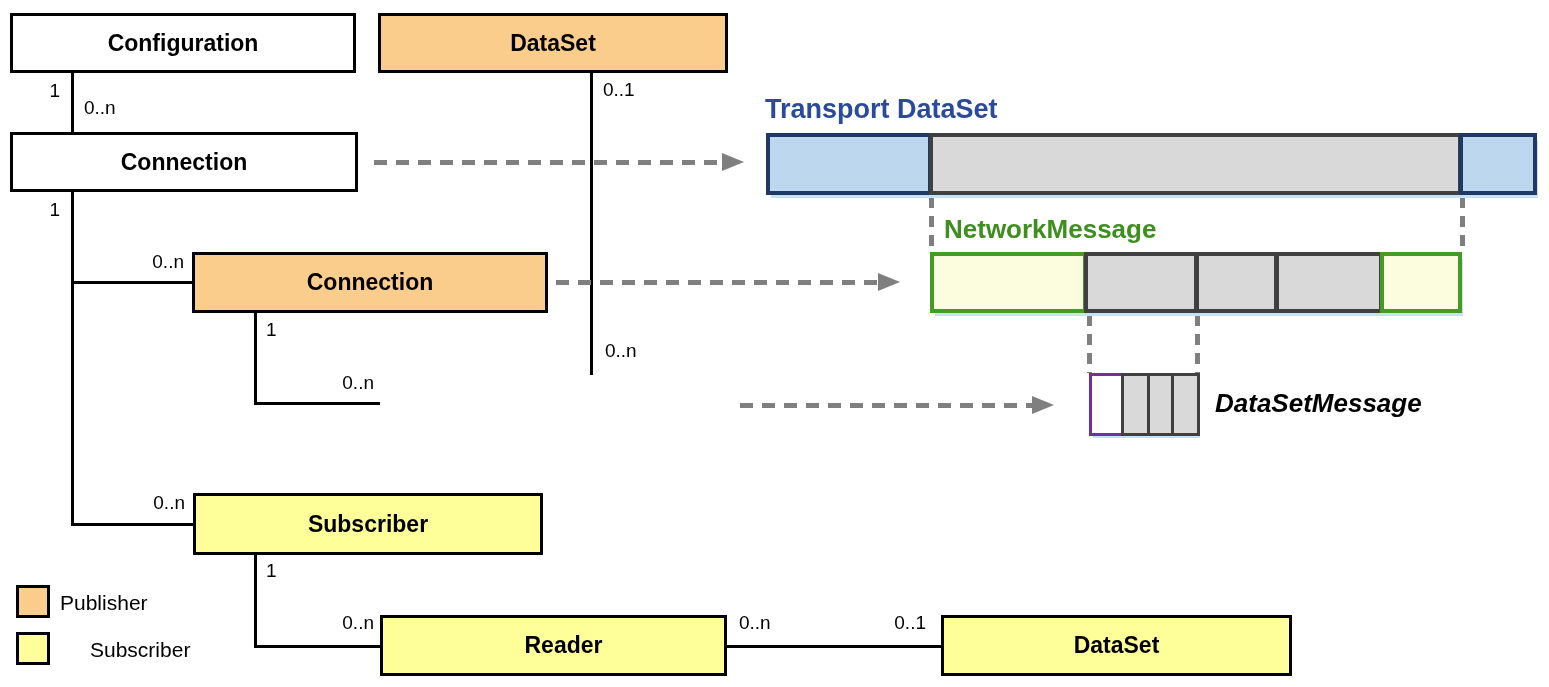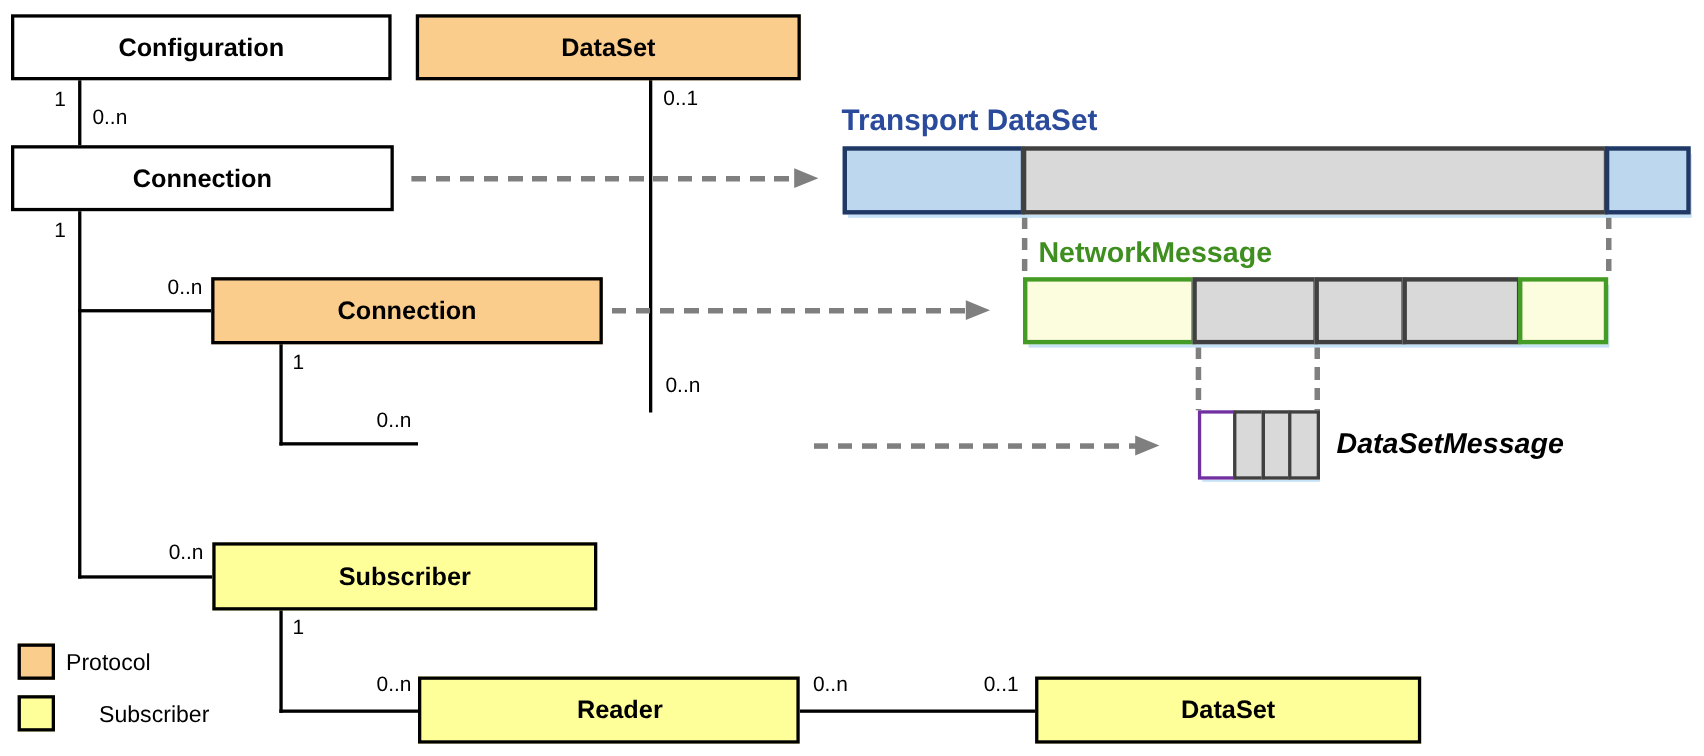--- a/index.html
+++ b/index.html
@@ -128,17 +128,17 @@
 
   <div class="bar" style="left:1089px;top:373px;width:111px;height:63px;box-shadow:2px 4px 0 -2px #C5E2F6;">
     <div class="seg purple" style="width:35px;"></div>
     <div class="seg dsgray" style="width:29px;"></div>
     <div class="seg dsgray" style="width:27px;"></div>
     <div class="seg dsgray" style="width:29px;"></div>
   </div>
   <div class="bartitle" id="datasetmsg-title" style="left:1215px;top:388px;font-style:italic;">DataSetMessage</div>
 
   <div class="swatch" style="left:16px;top:585px;background:var(--publisher-fill);"></div>
-  <div class="legendlabel" style="left:60px;top:592px;">Protocol</div>
+  <div class="legendlabel" style="left:60px;top:592px;">Publisher</div>
   <div class="swatch" style="left:16px;top:632px;background:var(--subscriber-fill);"></div>
   <div class="legendlabel" style="left:60px;top:639px;margin-left:30px;">Subscriber</div>
 
 </div>
 
 </body></html>

